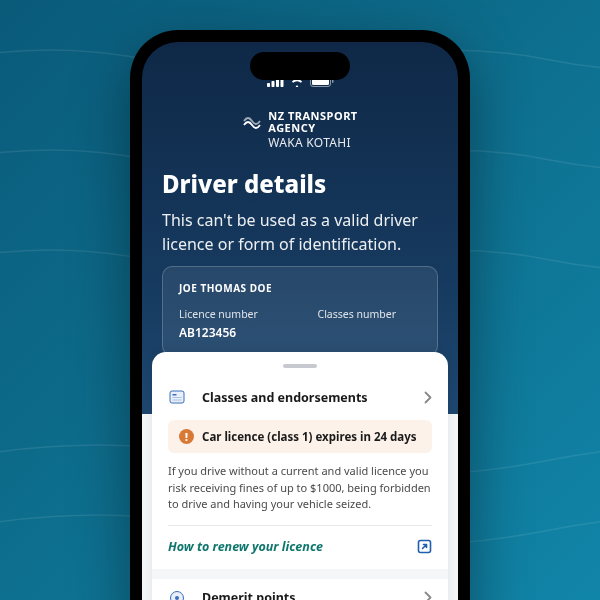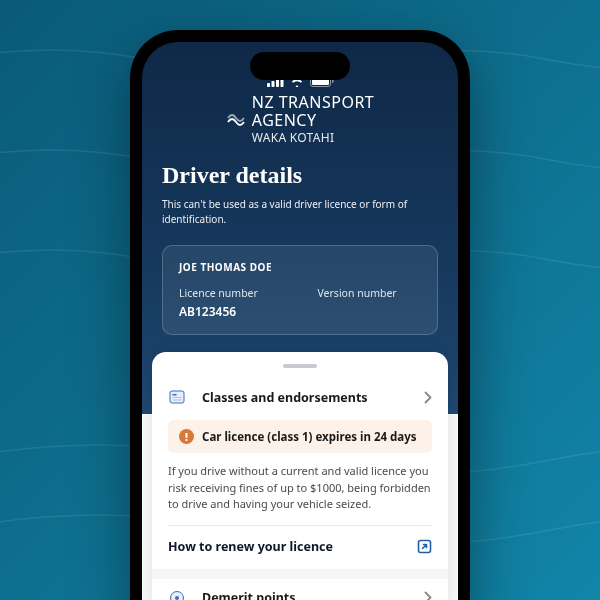--- a/index.html
+++ b/index.html
@@ -60,25 +60,25 @@
     }
     .status-icons { display: flex; gap: 5px; align-items: center; }
     .agency-logo {
       display: flex;
       justify-content: center;
       align-items: center;
       gap: 6px;
       color: #fff;
       margin-top: 8px;
     }
-    .agency-text { font-size: 16px; font-weight: 400; line-height: 1.1; letter-spacing: 0.5px; }
+    .agency-text { font-size: 11px; font-weight: 700; line-height: 1.1; letter-spacing: 0.5px; margin-top: 16px; }
     .agency-sub { font-size: 12px; font-weight: 400; letter-spacing: 0.3px; opacity: 0.9; }
     .content { padding: 16px 20px 0; color: #fff; }
-    .page-title { font-size: 24px; font-weight: 800; margin-bottom: 8px; font-family: Liberation Serif, serif; }
-    .page-subtitle { font-size: 10px; line-height: 1.5; opacity: 0.92; margin-bottom: 18px; }
+    .page-title { font-size: 24px; font-weight: 800; margin-bottom: 8px; }
+    .page-subtitle { font-size: 16px; line-height: 1.5; opacity: 0.92; margin-bottom: 10px; }
     .driver-card {
       background: rgba(255,255,255,0.08);
       border: 1px solid rgba(255,255,255,0.2);
       border-radius: 10px;
       padding: 14px 16px;
     }
     .driver-name { font-size: 10px; font-weight: 700; letter-spacing: 0.5px; margin-bottom: 12px; }
     .driver-row { display: flex; gap: 35px; }
     .driver-field { flex: 1; }
     .field-label { font-size: 10.5px; opacity: 0.85; margin-bottom: 3px; }
@@ -143,21 +143,21 @@
     }
     .warning-text { font-size: 11.5px; font-weight: 700; color: #1a1a1a; }
     .body-text { font-size: 11px; line-height: 1.5; color: #4a4a4a; margin-bottom: 12px; }
     .divider { height: 1px; background: #e6e8ec; margin: 0 0 10px; }
     .link-row {
       display: flex;
       align-items: center;
       justify-content: space-between;
       padding: 2px 0 14px;
     }
-    .link-text { font-size: 12.5px; font-weight: 700; color: #0f172a; }
+    .link-text { font-size: 12.5px; font-weight: 700; color: #0f766e; font-style: italic; }
     .ext-icon { color: #1f5fad; }
     .sheet-divider { height: 10px; background: #f5f6f8; }
   </style>
 </head>
 <body>
 
 <svg class="bg-deco" viewBox="0 0 600 600">
   <g stroke="#fff" stroke-width="1.5" fill="none" opacity="0.6">
     <path d="M -50 60 Q 50 40 150 60 T 350 60 T 550 60 T 750 60"></path>
     <path d="M -50 160 Q 50 140 150 160 T 350 160 T 550 160 T 750 160"></path>
@@ -207,21 +207,21 @@
       <p class="page-subtitle">This can't be used as a valid driver licence or form of identification.</p>
 
       <div class="driver-card">
         <div class="driver-name">JOE THOMAS DOE</div>
         <div class="driver-row">
           <div class="driver-field">
             <div class="field-label">Licence number</div>
             <div class="field-value">AB123456</div>
           </div>
           <div class="driver-field">
-            <div class="field-label">Version number</div>
+            <div class="field-label">Classes number</div>
           </div>
         </div>
       </div>
     </div>
 
     <div class="sheet">
       <div class="grabber"></div>
 
       <div class="section">
         <div class="section-header">

